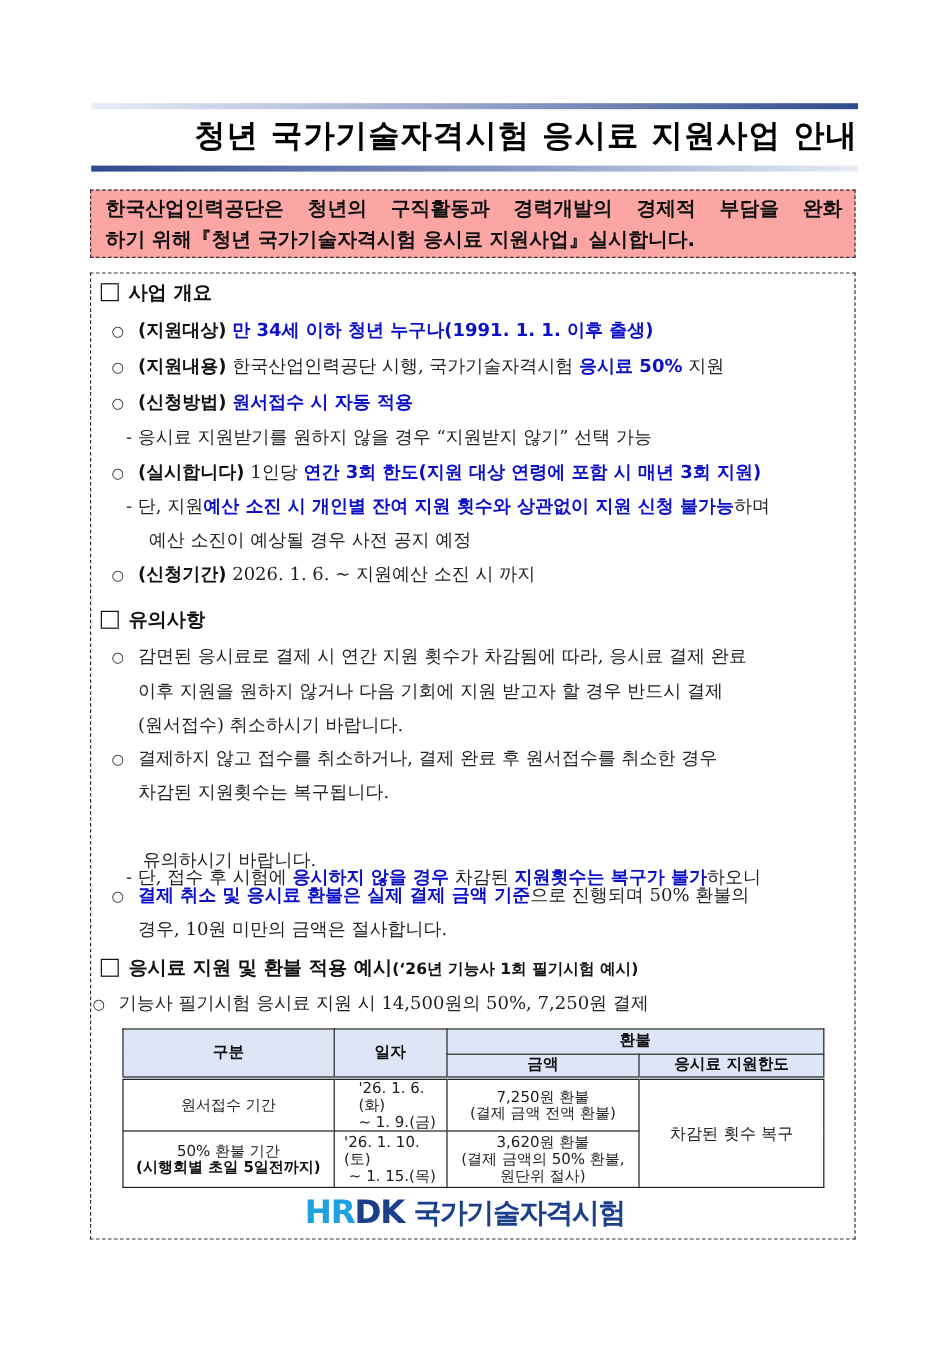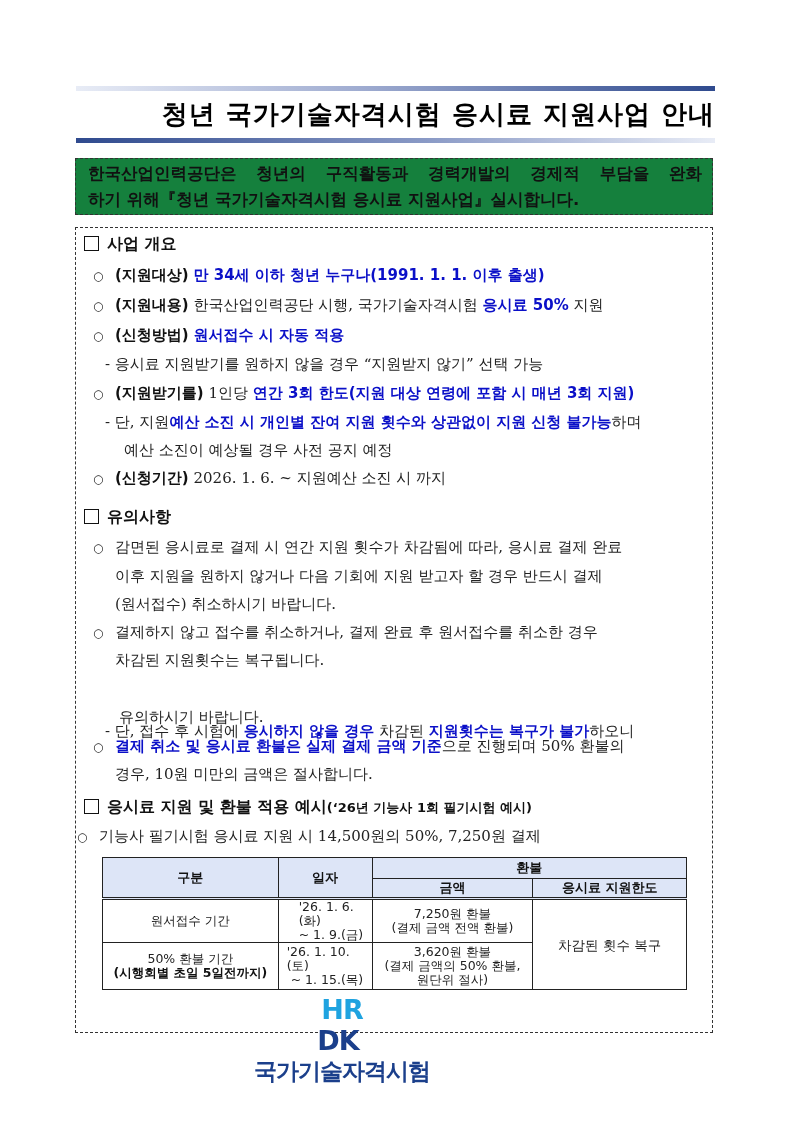--- a/index.html
+++ b/index.html
@@ -15,21 +15,21 @@
       text-align: right; font-family: "DejaVu Sans", sans-serif; font-weight: bold;
       font-size: 26px; line-height: 44px; letter-spacing: 1px; color: #000;
     }
     .title-bar-bottom {
       position: absolute; left: 76px; top: 138px; width: 639px; height: 5px;
       background: linear-gradient(to right, #2f4a8e 0%, #8a9ac6 55%, #e8ecf6 100%);
     }
 
     .intro-box {
       position: absolute; left: 75px; top: 158px; width: 638px; height: 57px;
-      background: #15803d; border: 1px dashed #333;
+      background: #fca5a5; border: 1px dashed #333;
       padding: 2px 10px 0 12px;
       font-family: "DejaVu Sans", sans-serif; font-weight: bold; font-size: 16.5px;
       line-height: 26px; color: #111; text-align: justify; text-align-last: left;
     }
     .intro-box .line { display: block; white-space: nowrap; }
     .intro-box .line1 { text-align: justify; text-align-last: justify; }
 
     .main-box {
       position: absolute; left: 75px; top: 227px; width: 638px; height: 806px;
       border: 1px dashed #333;
@@ -51,21 +51,21 @@
 
     table.ex {
       position: absolute; left: 102px; top: 857px; width: 585px;
       border-collapse: collapse; font-family: "DejaVu Sans", sans-serif; font-size: 12.5px; color: #222;
     }
     table.ex th, table.ex td { border: 1px solid #222; text-align: center; vertical-align: middle; padding: 0; line-height: 14px; }
     table.ex th { background: #dde5f7; font-weight: bold; font-size: 13px; color: #111; }
     table.ex thead tr:last-child th, table.ex thead th.rs { border-bottom: 3px double #222; }
     .logo {
       position: absolute; left: 254px; top: 994px; height: 32px; display: flex; align-items: center;
-      font-family: "DejaVu Sans", sans-serif; font-weight: bold; flex-direction: column;
+      font-family: "DejaVu Sans", sans-serif; font-weight: bold;
     }
     .logo .hr { color: #1fa3e0; font-size: 27px; letter-spacing: -1px; }
     .logo .dk { color: #1b3f8b; font-size: 27px; letter-spacing: -1px; margin-right: 8px; }
     .logo .kname { color: #1b3f8b; font-size: 23px; letter-spacing: -1px; }
   </style>
 </head>
 <body>
 
 <div class="title-bar-top"></div>
 <div class="title-text">청년 국가기술자격시험 응시료 지원사업 안내</div>
@@ -90,21 +90,21 @@
   <span class="bullet">○</span><span class="label">(지원내용)</span> <span>한국산업인력공단 시행, 국가기술자격시험 </span><span class="blue">응시료 50%</span><span> 지원</span>
 </div>
 
 <div class="abs item" style="left:93px; top:326px;">
   <span class="bullet">○</span><span class="label">(신청방법)</span> <span class="blue">원서접수 시 자동 적용</span>
 </div>
 
 <div class="abs sub" style="left:105px; top:355px;">- 응시료 지원받기를 원하지 않을 경우 “지원받지 않기” 선택 가능</div>
 
 <div class="abs item" style="left:93px; top:384px;">
-  <span class="bullet">○</span><span class="label">(지원받기를)</span> <span>1인당 </span><span class="blue">연간 3회 한도(지원 대상 연령에 포함 시 매년 3회 지원)</span>
+  <span class="bullet">○</span><span class="label">(실시합니다)</span> <span>1인당 </span><span class="blue">연간 3회 한도(지원 대상 연령에 포함 시 매년 3회 지원)</span>
 </div>
 
 <div class="abs sub" style="left:105px; top:413px;">
   <span>- 단, 지원</span><span class="blue">예산 소진 시 개인별 잔여 지원 횟수와 상관없이 지원 신청 불가능</span><span>하며</span>
 </div>
 <div class="abs sub" style="left:124px; top:441px;">예산 소진이 예상될 경우 사전 공지 예정</div>
 
 <div class="abs item" style="left:93px; top:469px;">
   <span class="bullet">○</span><span class="label">(신청기간)</span> <span>2026. 1. 6. ~ 지원예산 소진 시 까지</span>
 </div>

